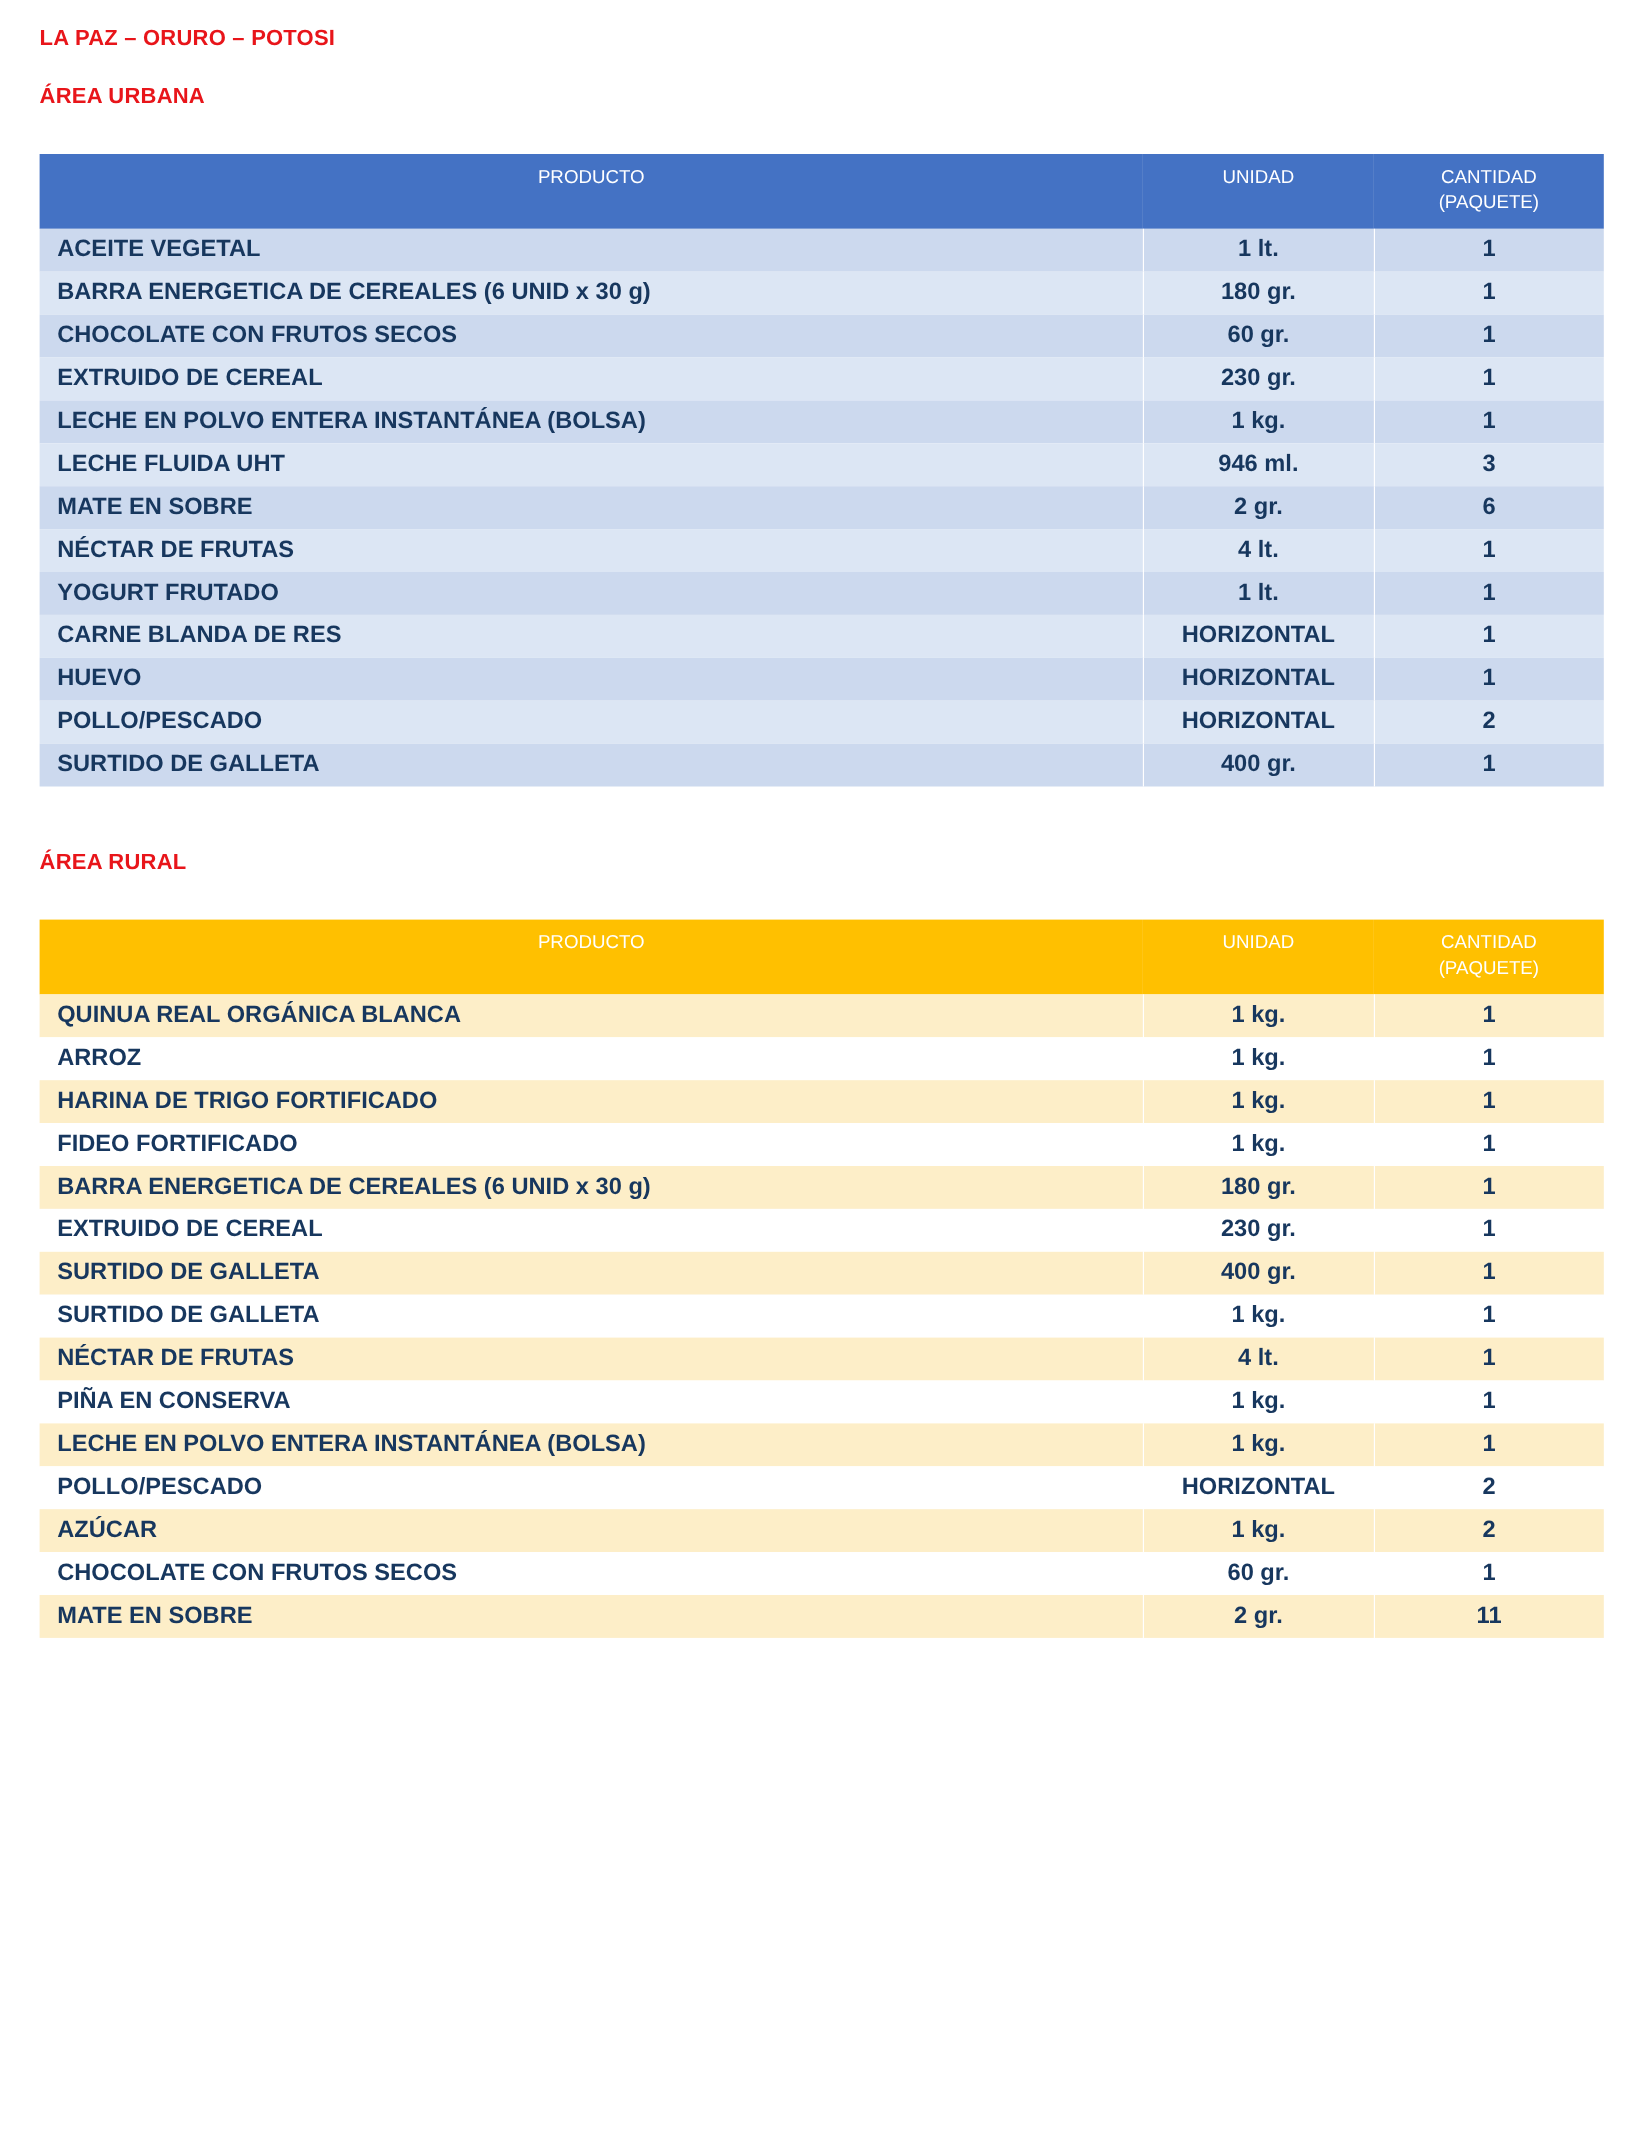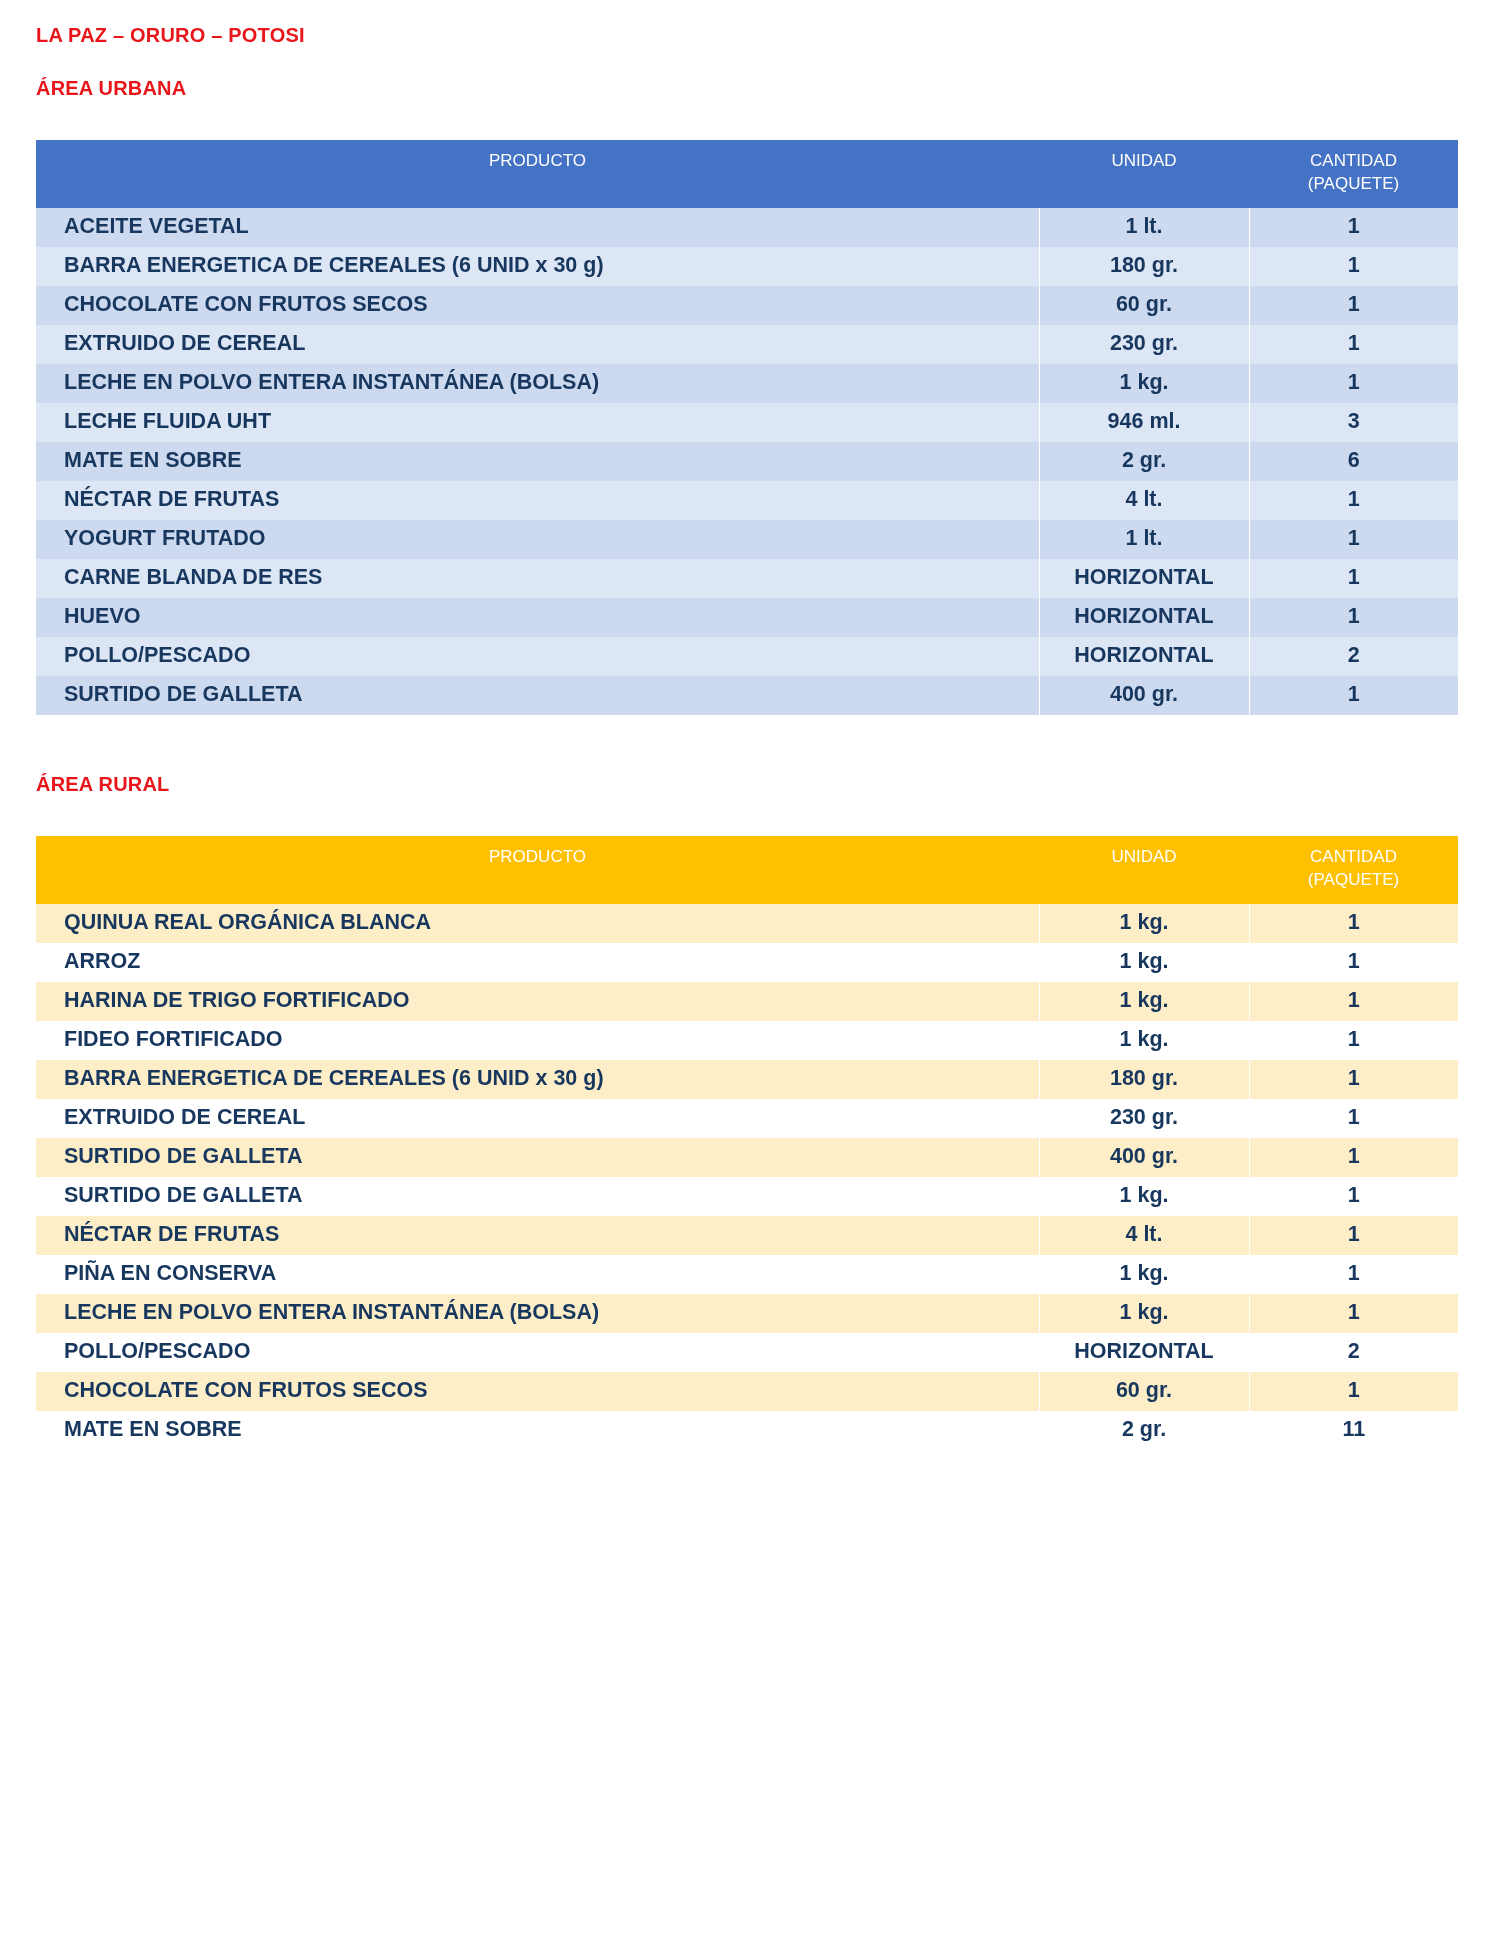--- a/index.html
+++ b/index.html
@@ -53,21 +53,21 @@
   .rural  thead th { background: #ffc000; }
 
   table.prod tbody td {
     font-size: 21.5px;
     font-weight: 700;
     color: #17375e;
     padding: 5px 8px 6px 8px;
     line-height: 1.28;
     height: 28px;
   }
-  table.prod tbody td.prod-name { text-align: left; padding-left: 28px; }
+  table.prod tbody td.prod-name { text-align: left; padding-left: 16px; }
   table.prod tbody td.unit,
   table.prod tbody td.cant { text-align: center; }
 
   
   .urbana tbody tr:nth-child(odd)  td { background: #ccd9ee; }
   .urbana tbody tr:nth-child(even) td { background: #dce6f4; }
   .rural  tbody tr:nth-child(odd)  td { background: #fdeec8; }
   .rural  tbody tr:nth-child(even) td { background: #ffffff; }
   .rural  tbody tr:nth-child(even) td.prod-name { background: #ffffff; }
 
@@ -255,20 +255,25 @@
           <td class="prod-name">LECHE EN POLVO ENTERA INSTANTÁNEA (BOLSA)</td>
           <td class="unit">1 kg.</td>
           <td class="cant">1</td>
         </tr>
         <tr>
           <td class="prod-name">POLLO/PESCADO</td>
           <td class="unit">HORIZONTAL</td>
           <td class="cant">2</td>
         </tr>
         <tr>
+          <td class="prod-name">AZÚCAR</td>
+          <td class="unit">1 kg.</td>
+          <td class="cant">2</td>
+        </tr>
+        <tr>
           <td class="prod-name">CHOCOLATE CON FRUTOS SECOS</td>
           <td class="unit">60 gr.</td>
           <td class="cant">1</td>
         </tr>
         <tr>
           <td class="prod-name">MATE EN SOBRE</td>
           <td class="unit">2 gr.</td>
           <td class="cant">11</td>
         </tr>
       </tbody>

